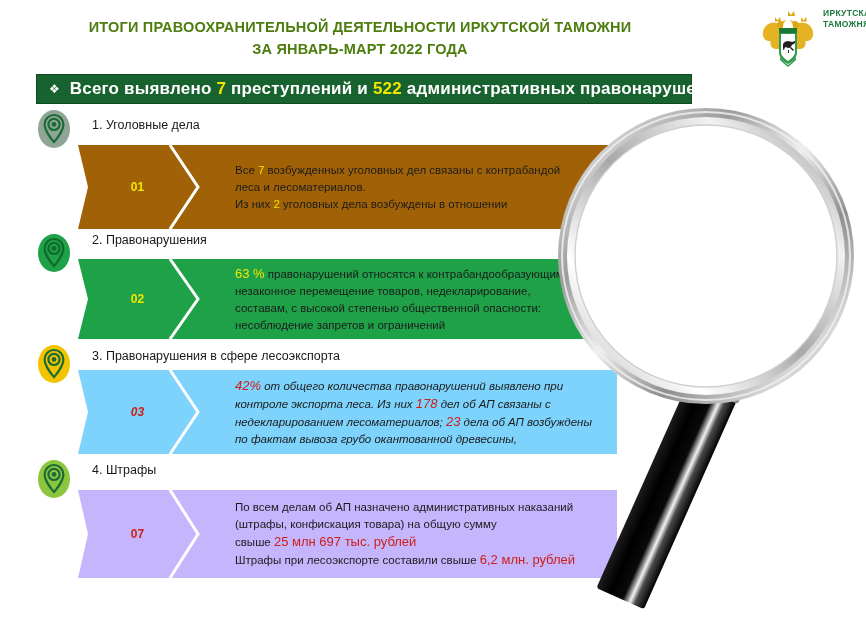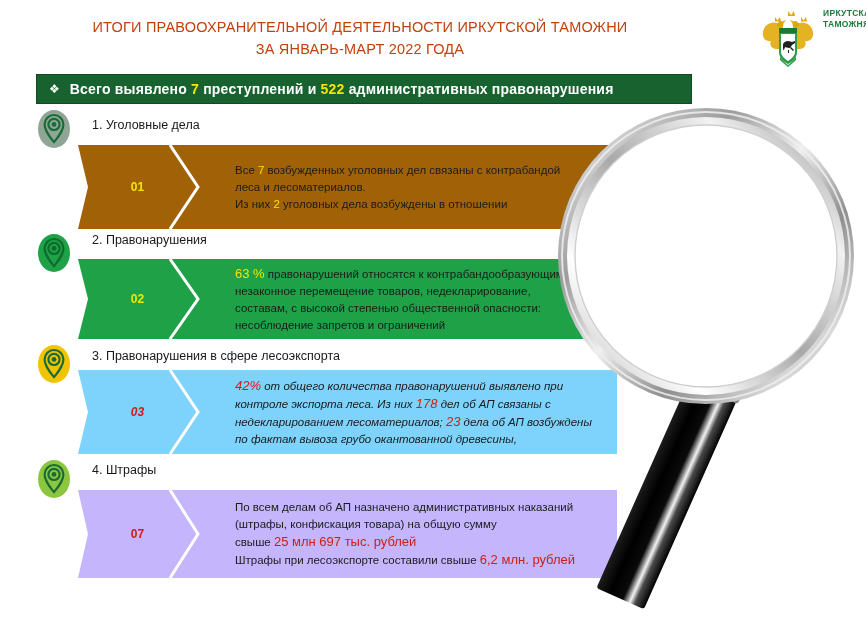--- a/index.html
+++ b/index.html
@@ -11,22 +11,22 @@
     position:relative;
   }
   .page{position:relative;width:866px;height:620px;overflow:hidden;}
 
   
   .title-block{
     position:absolute;left:60px;top:16px;width:600px;
     text-align:center;
   }
   .title-line{
-    color:#c2410c;
-    font-weight:normal;
+    color:#4d7c0f;
+    font-weight:bold;
     font-size:14.5px;
     letter-spacing:0.2px;
     line-height:22px;
     white-space:nowrap;
   }
 
   
   .logo{
     position:absolute;left:759px;top:8px;width:135px;height:62px;
     display:flex;
@@ -46,21 +46,21 @@
     position:absolute;left:36px;top:74px;width:656px;height:30px;
     background:#17622f;
     display:flex;align-items:center;
     border:1px solid #0f4a23;
     box-sizing:border-box;
   }
   .banner-bullet{
     color:#ffffff;font-size:12px;margin-left:12px;margin-right:10px;line-height:1;
   }
   .banner-text{
-    color:#ffffff;font-weight:bold;font-size:14px;white-space:nowrap;letter-spacing:0.2px;
+    color:#ffffff;font-weight:bold;font-size:17px;white-space:nowrap;letter-spacing:0.2px;
   }
   .banner-text .hi-y{color:#f2e600;}
   .banner-text .hi-w{color:#ffffff;}
   .pin{
     position:absolute;width:36px;height:42px;left:36px;
   }
   .sec-head{
     position:absolute;left:92px;
     font-weight:normal;font-size:12.5px;color:#17191c;white-space:nowrap;
   }

